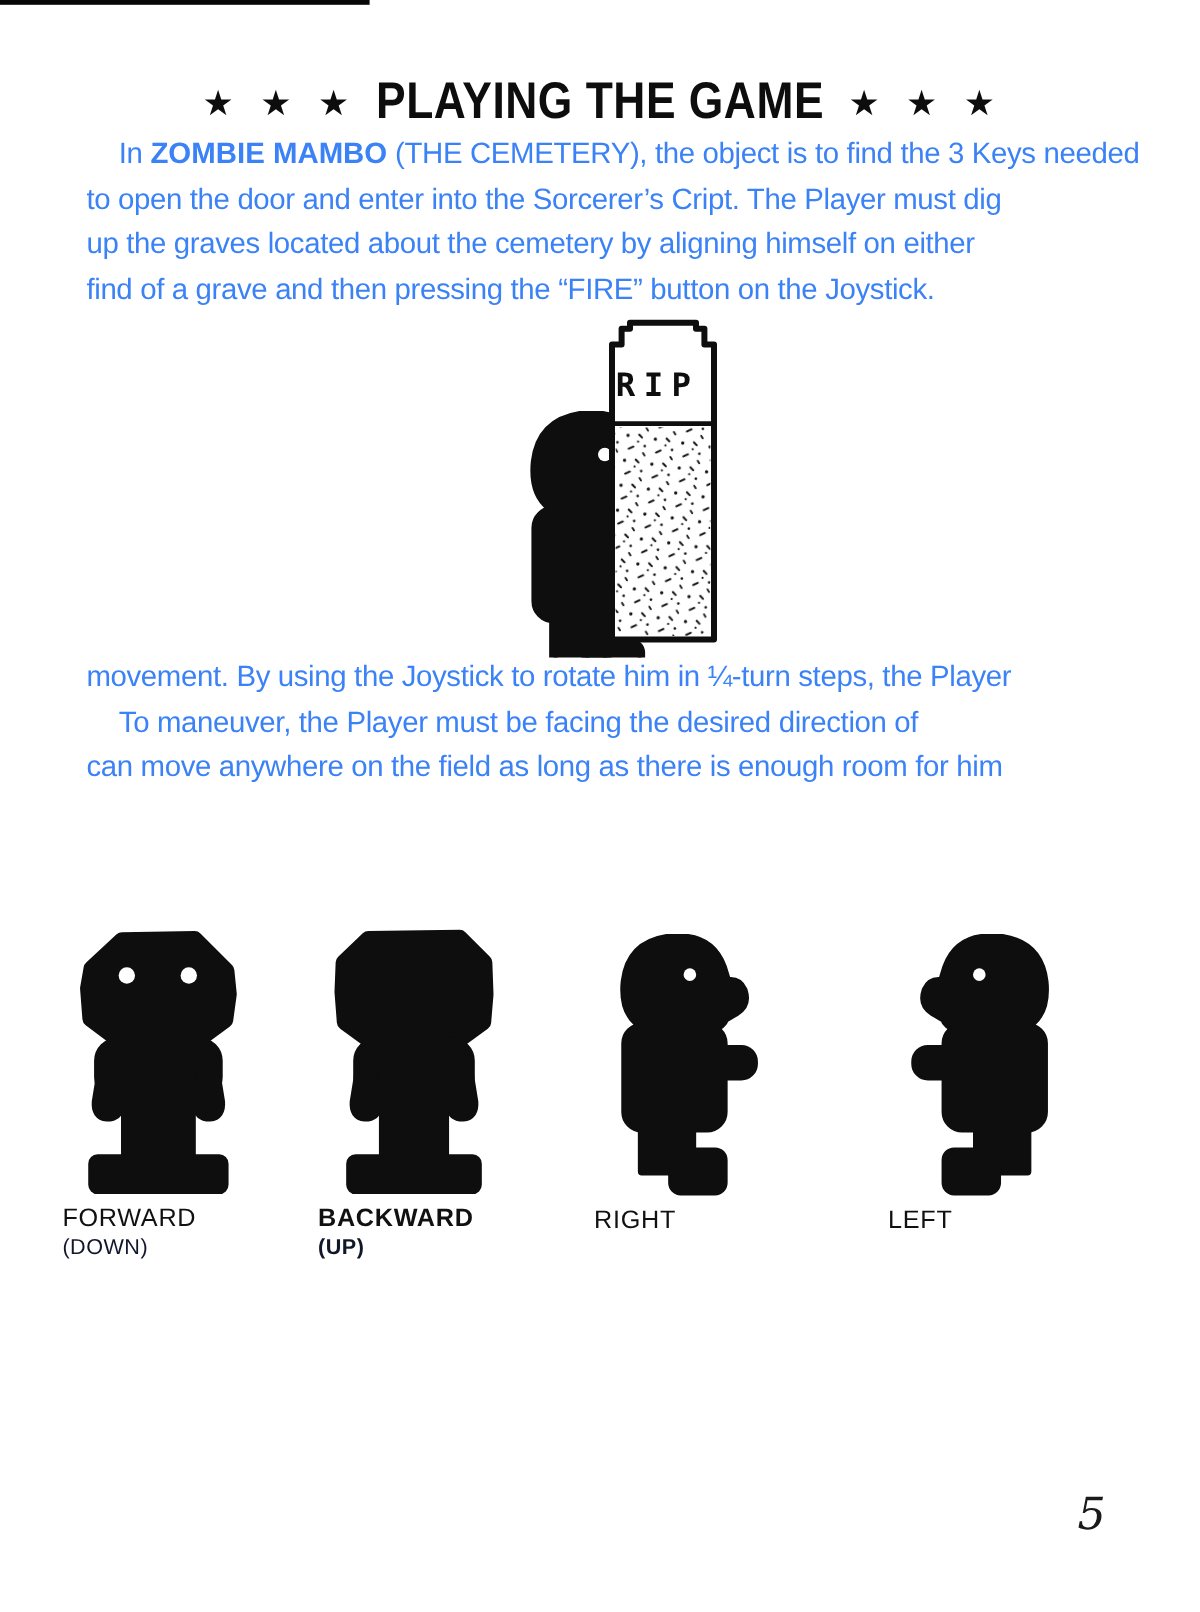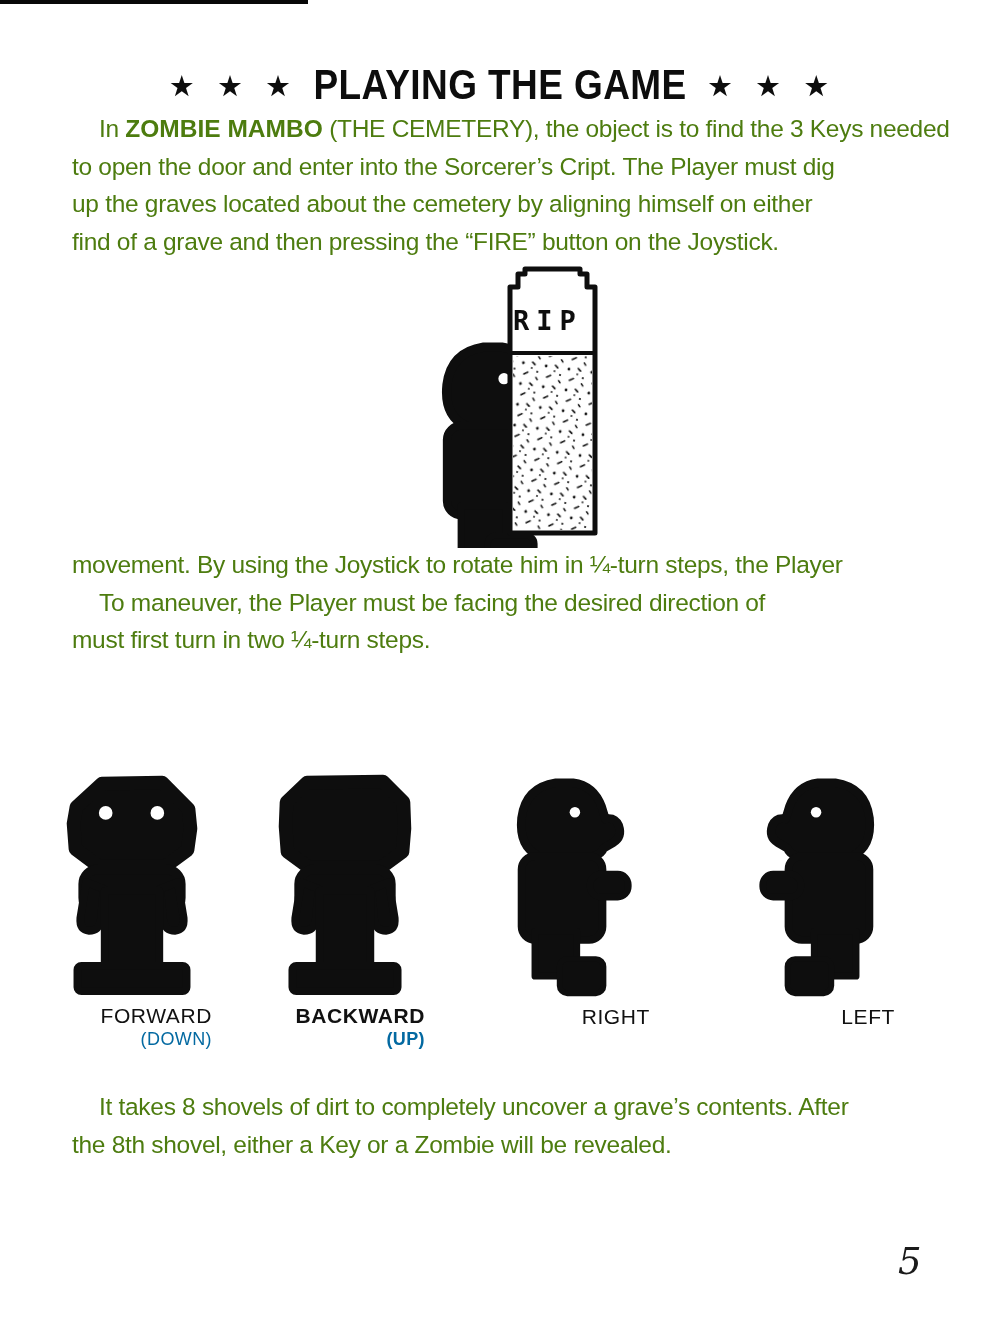--- a/index.html
+++ b/index.html
@@ -9,37 +9,37 @@
   }
   .scan-mark{position:absolute;top:0;left:0;width:308px;height:4px;background:#070707;}
 
   
   .title-row{position:absolute;top:60px;left:0;width:100%;display:flex;justify-content:center;align-items:center;gap:18px;}
   .stars{font-size:29px;letter-spacing:2px;word-spacing:10px;color:#0d0d0d;padding-top:3px;white-space:nowrap;}
   h1.title{margin:0 -28px;font-size:43px;font-weight:800;color:#0d0d0d;white-space:nowrap;
     display:inline-block;transform:scaleX(0.86);transform-origin:center;letter-spacing:0.5px;}
 
   
-  .para{position:absolute;left:72px;width:872px;font-size:24.5px;line-height:37.6px;letter-spacing:-0.3px;color:#4d7c0f;}
+  .para{position:absolute;left:72px;width:872px;font-size:24.5px;line-height:37.6px;letter-spacing:-0.3px;color:#3b82f6;}
   .para .line{white-space:nowrap;}
   .para .indent{display:inline-block;width:27px;}
   .para b{font-weight:700;letter-spacing:0;}
   #p1{top:110px;}
   #p2{top:546px;}
   #p3{top:1088px;}
 
   
   .grave-scene{position:absolute;left:396px;top:256px;}
-  .figure{position:absolute;text-align:right;}
+  .figure{position:absolute;text-align:left;}
   #fig-forward{left:52px;top:770px;width:160px;}
   #fig-backward{left:265px;top:770px;width:160px;font-weight:bold;}
   #fig-right{left:495px;top:776px;width:155px;}
   #fig-left{left:740px;top:776px;width:155px;}
   .figure .cap{font-size:21px;letter-spacing:0.6px;color:#111;margin-top:5px;line-height:24px;}
-  .figure .sub{font-size:18px;letter-spacing:0.4px;color:#0369a1;line-height:22px;}
+  .figure .sub{font-size:18px;letter-spacing:0.4px;color:#0f172a;line-height:22px;}
 
   .page-num{position:absolute;left:898px;top:1240px;font-family:"DejaVu Serif",serif;
     font-style:italic;font-size:37px;color:#1a1a1a;}
 
   svg{display:block;margin:0 auto;}
   .defs-holder{position:absolute;width:0;height:0;overflow:hidden;}
 </style>
 </head>
 <body>
 
@@ -111,21 +111,21 @@
     <use href="#sym-side" transform="translate(10,84) scale(0.82)"></use>
     <path d="M114,277 L114,31 L122,31 L122,18 L129,18 L129,13 L184,13 L184,18 L191,18 L191,31 L199,31 L199,277 Z" fill="#ffffff" stroke="#0e0e0e" stroke-width="5" stroke-linejoin="round"></path>
     <rect x="117" y="100" width="79" height="174" fill="url(#speckle)"></rect>
     <line x1="114" y1="97" x2="199" y2="97" stroke="#0e0e0e" stroke-width="4"></line>
     <text x="152" y="74" text-anchor="middle" font-family="DejaVu Sans Mono, monospace" font-weight="bold" font-size="27" letter-spacing="7" fill="#0e0e0e">RIP</text>
   </svg>
 
   <div class="para" id="p2">
     <div class="line">movement. By using the Joystick to rotate him in ¼-turn steps, the Player</div>
     <div class="line"><span class="indent"></span><span>To maneuver, the Player must be facing the desired direction of</span></div>
-    <div class="line">must first turn in two ¼-turn steps.</div>
+    <div class="line">can move anywhere on the field as long as there is enough room for him</div>
   </div>
 
   <div class="figure" id="fig-forward">
     <svg width="148" height="229" viewBox="0 0 150 235">
         <use href="#sym-front"></use>
       </svg>
     <div class="cap">FORWARD</div>
     <div class="sub">(DOWN)</div>
   </div>
 
@@ -146,19 +146,15 @@
   </div>
 
   <div class="figure" id="fig-left">
     <svg width="134" height="224" viewBox="0 0 140 235">
         <use href="#sym-side" transform="translate(140,0) scale(-1,1)"></use>
       </svg>
     <div class="cap">LEFT</div>
     <div class="sub"></div>
   </div>
 
-  <div class="para" id="p3">
-    <div class="line"><span class="indent"></span><span>It takes 8 shovels of dirt to completely uncover a grave’s contents. After</span></div>
-    <div class="line">the 8th shovel, either a Key or a Zombie will be revealed.</div>
-  </div>
 
   <div class="page-num">5</div>
 </div>
 
 </body></html>

